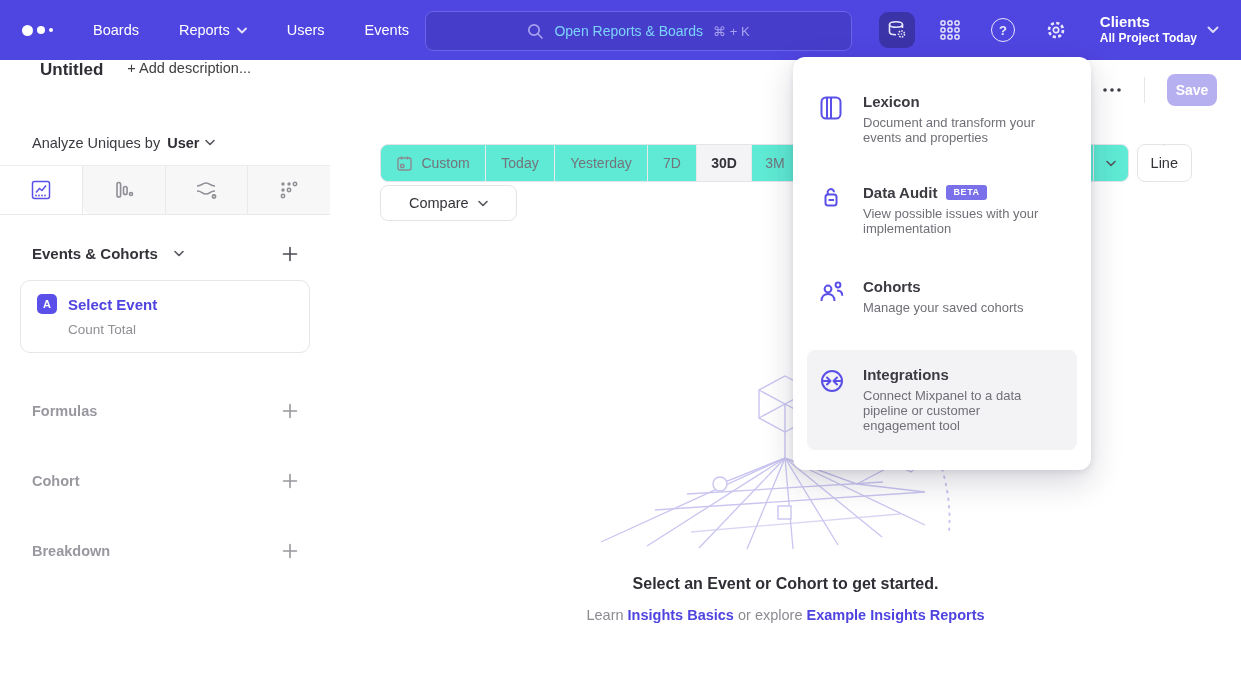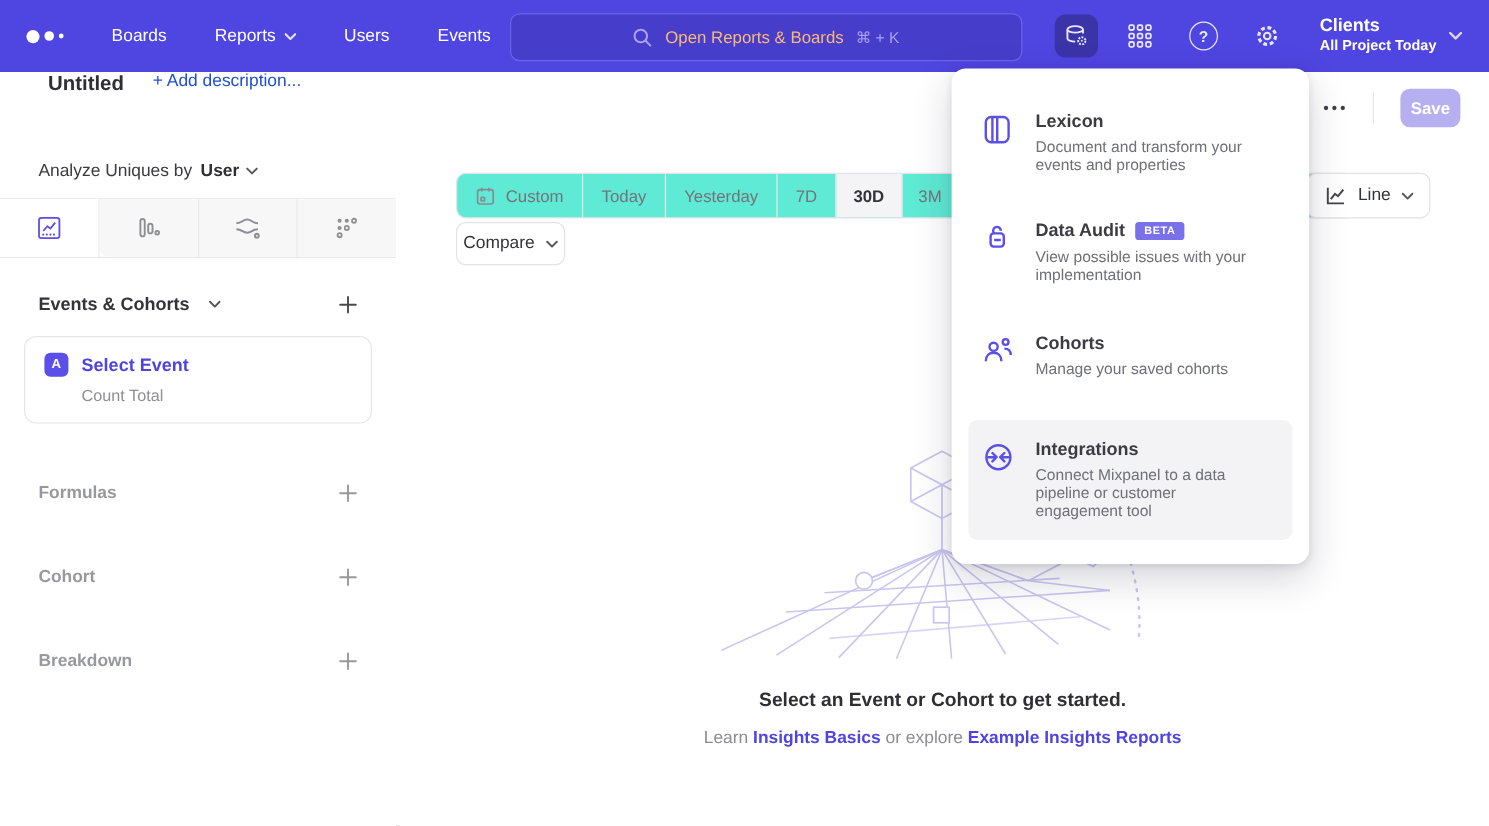--- a/index.html
+++ b/index.html
@@ -14,36 +14,36 @@
   .logo{margin-left:22px;display:flex;align-items:center;gap:4px;}
   .logo i{display:block;border-radius:50%;background:#fff;}
   .logo i:nth-child(1){width:11px;height:11px;}
   .logo i:nth-child(2){width:8px;height:8px;}
   .logo i:nth-child(3){width:4px;height:4px;}
   .nav-items{display:flex;align-items:center;margin-left:40px;gap:40px;}
   .nav-item{color:#ffffff;font-size:14.5px;font-weight:500;display:flex;align-items:center;gap:7px;cursor:pointer;}
   .nav-item svg{opacity:.85;}
   .nav-search{position:absolute;left:425px;top:11px;width:425px;height:38px;background:#463dcb;
     border:1px solid #6c64e8;border-radius:8px;display:flex;align-items:center;justify-content:center;gap:10px;cursor:pointer;}
-  .nav-search .ph{color:#fdba74;font-size:14px;font-weight:500;}
+  .nav-search .ph{color:#7dd3fc;font-size:14px;font-weight:500;}
   .nav-search .sc{color:#a8a1f0;font-size:13px;font-weight:500;}
   .nav-right{position:absolute;right:0;top:0;height:60px;display:flex;align-items:center;}
   .nav-iconbtn{width:36px;height:36px;border-radius:9px;display:flex;align-items:center;justify-content:center;color:#e9e7fb;cursor:pointer;}
   .nav-iconbtn.active{background:#3b33a8;}
   .help-glyph{width:22px;height:22px;border:1.7px solid #e9e7fb;border-radius:50%;color:#e9e7fb;
     font-size:13px;font-weight:700;display:flex;align-items:center;justify-content:center;}
   .project{margin-left:26px;margin-right:10px;cursor:pointer;}
   .project .p1{color:#fff;font-size:15px;font-weight:700;line-height:1.2;}
   .project .p2{color:#fff;font-size:12px;font-weight:700;line-height:1.3;}
   .project-chevron{color:#dcd9f8;margin-right:22px;cursor:pointer;}
   .gap24{margin-right:17px;}
   
   .page-header{position:absolute;left:0;top:60px;width:1241px;height:60px;background:#fff;border-bottom:1px solid #e9e9ec;display:flex;align-items:flex-start;}
   .page-title{margin-left:40px;font-size:17px;font-weight:700;color:#2e2e34;}
-  .page-desc{margin-left:24px;font-size:14.5px;color:#1d4ed8;cursor:text;}
+  .page-desc{margin-left:24px;font-size:14.5px;color:#404040;cursor:text;}
   .header-right{position:absolute;right:24px;top:0;height:60px;display:flex;align-items:center;gap:22px;}
   .hicon{color:#3f3f46;cursor:pointer;display:flex;align-items:center;}
   .vdiv{width:1px;height:26px;background:#e6e6ea;}
   .save-btn{width:50px;height:32px;background:#b7b0f0;color:#fff;font-size:14px;font-weight:600;
     border:none;border-radius:8px;cursor:pointer;}
   
   .sidebar{position:absolute;left:0;top:120px;width:330px;bottom:0;background:#fff;border-right:3px solid #737373;}
   .analyze-row{height:45px;display:flex;align-items:center;padding:0 32px;border-bottom:1px solid #ededf0;font-size:14.5px;color:#3a3a40;}
   .analyze-val{font-weight:700;margin-left:7px;display:flex;align-items:center;gap:6px;cursor:pointer;color:#2e2e34;}
   .charttabs{height:48px;display:flex;border-bottom:1px solid #e9e9ec;}
@@ -67,23 +67,23 @@
   .main{position:absolute;left:330px;top:120px;right:0;bottom:0;background:#fff;}
   .seg-control{position:absolute;left:50px;top:24px;height:36px;display:flex;align-items:stretch;
     border:1px solid #e4e4e8;border-radius:8px;background:#5eead4;overflow:hidden;}
   .seg{display:flex;align-items:center;justify-content:center;gap:8px;font-size:14px;color:#73737b;
     border-right:1px solid #e9e9ec;cursor:pointer;padding:0 2px;}
   .seg .cal{color:#8a8a92;}
   .seg.active{background:#f4f4f6;color:#33333a;font-weight:700;}
   .seg.filler{border-right:none;cursor:default;}
   .seg.chev{border-left:1px solid #e9e9ec;border-right:none;color:#55555c;}
   .compare-btn{position:absolute;left:50px;top:65px;height:34px;border:1px solid #e4e4e8;border-radius:8px;background:#fff;
-    display:flex;align-items:center;gap:9px;padding:0 5px;font-size:14.5px;color:#33333a;font-weight:500;cursor:pointer;}
+    display:flex;align-items:center;gap:9px;padding:0 28px;font-size:14.5px;color:#33333a;font-weight:500;cursor:pointer;}
   .line-btn{position:absolute;right:49px;top:24px;height:36px;border:1px solid #e4e4e8;border-radius:8px;background:#fff;
-    display:flex;align-items:center;gap:9px;padding:0 13px;font-size:14.5px;color:#33333a;font-weight:500;cursor:pointer;}
+    display:flex;align-items:center;gap:9px;padding:0 13px;font-size:14.5px;color:#33333a;font-weight:500;cursor:pointer;flex-direction:column;}
   .line-btn .licon{color:#44444b;}
   .chevglyph{color:#55555c;}
   .empty-graphic{position:absolute;left:265px;top:252px;pointer-events:none;}
   .empty-text{position:absolute;left:0;right:0;top:455px;text-align:center;}
   .empty-head{font-size:16px;font-weight:700;color:#2e2e34;}
   .empty-sub{margin-top:14px;font-size:14.5px;color:#8b8b92;}
   .empty-sub a{color:#4f44e0;font-weight:700;text-decoration:none;cursor:pointer;}
   
   .menu-panel{position:absolute;left:793px;top:57px;width:270px;border-radius:12px;background:#fff;
     box-shadow:0 2px 6px rgba(30,30,60,.10),0 12px 32px rgba(30,30,60,.18);padding:14px 14px 20px 14px;z-index:50;}

